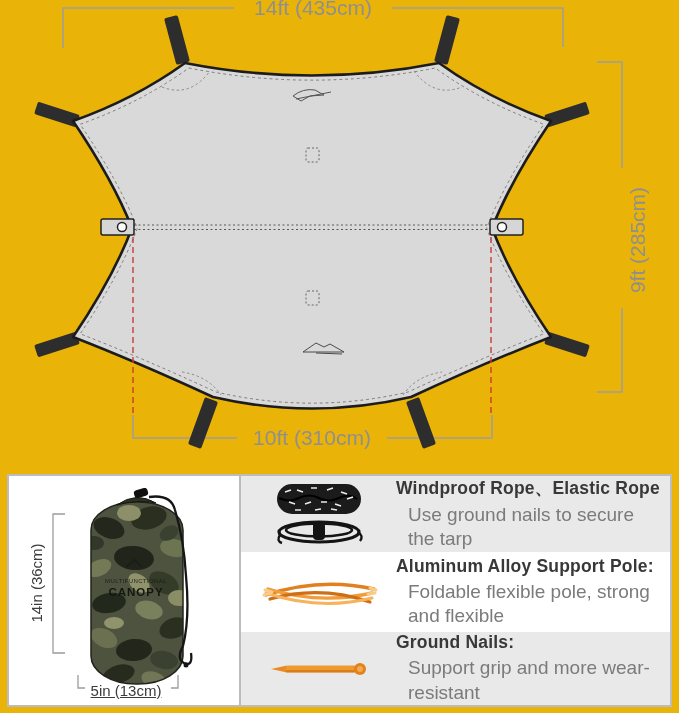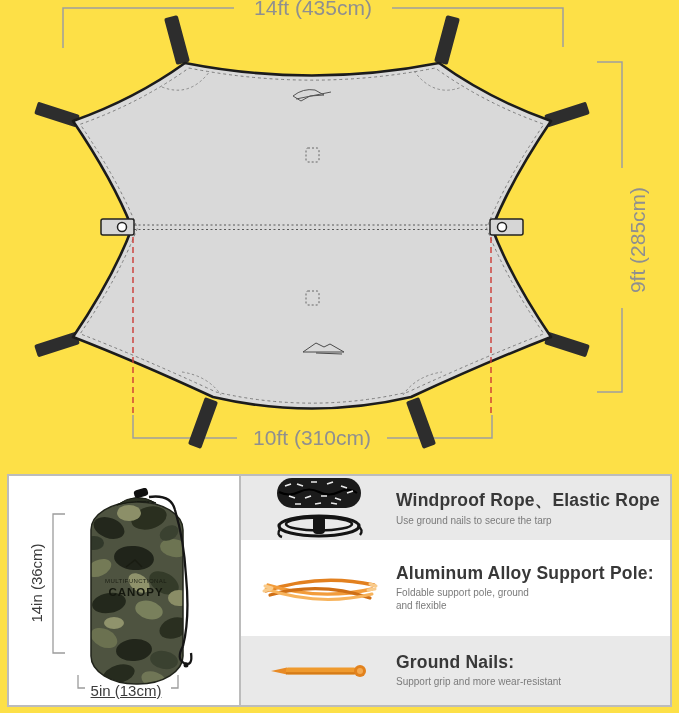--- a/index.html
+++ b/index.html
@@ -1,39 +1,39 @@
 <!DOCTYPE html>
 <html><head>
 <meta charset="utf-8">
 <style>
   html,body{margin:0;padding:0;background:#fff;}
-  .stage{position:relative;width:679px;height:713px;background:#fde047;overflow:hidden;
+  .stage{position:relative;width:679px;height:713px;background:#eab308;overflow:hidden;
          font-family:"Liberation Sans",sans-serif;}
   svg text{font-family:"Liberation Sans",sans-serif;}
 
   
   .diagram{position:absolute;left:0;top:0;}
 
   .dim-text{fill:#8f8f8f;font-size:21px;}
   .small-dim{color:#3c3c3c;font-size:15px;}
 
   
   .panel{position:absolute;left:7px;top:474px;width:665px;height:233px;
          border:2px solid #bcbcbc;background:#fff;box-sizing:border-box;display:flex;}
   .bag-section{position:relative;width:230px;flex:0 0 230px;border-right:2px solid #bcbcbc;background:#fff;}
   .rows{flex:1;display:flex;flex-direction:column;}
   .row{display:flex;align-items:center;}
   .row-gray{background:#e9e9e9;}
-  .row-1{height:64px;}
+  .row-1{height:76px;}
   .row-2{height:96px;background:#ffffff;}
   .row-3{flex:1;}
   .icon-box{width:155px;flex:0 0 155px;display:flex;justify-content:center;align-items:center;flex-direction:column;}
   .row-text{padding-right:8px;}
   .row-title{font-size:17.5px;font-weight:bold;color:#383838;letter-spacing:.2px;margin-bottom:3px;}
-  .row-desc{font-size:10px;color:#7b7b7b;line-height:1.28;white-space:pre-line;}
+  .row-desc{font-size:19px;color:#7b7b7b;line-height:1.28;white-space:pre-line;margin-left:12px;}
 
   .v-label{position:absolute;left:-36px;top:97px;width:130px;height:20px;text-align:center;
            transform:rotate(-90deg);transform-origin:center;}
   .w-label{position:absolute;left:57px;top:206px;width:120px;text-align:center;text-decoration:underline;}
   .abs{position:absolute;}
 </style>
 </head>
 <body>
 
 <div class="stage">
@@ -192,21 +192,21 @@
               <path d="M6,26 Q60,8 114,20" stroke="#e2801f" stroke-width="3.4"></path>
               <path d="M8,20 Q60,36 112,24" stroke="#f29c3b" stroke-width="3.4"></path>
               <path d="M10,30 Q60,16 110,33" stroke="#cf6f15" stroke-width="3.2"></path>
               <path d="M6,24 Q60,42 112,29" stroke="#f7b35c" stroke-width="3"></path>
               <path d="M4,26 l7,-2 M110,19 l6,2 M5,21 l7,2 M108,25 l7,-1" stroke="#f9cb8b" stroke-width="3"></path>
             </g>
           </svg>
         </div>
         <div class="row-text">
           <div class="row-title">Aluminum Alloy Support Pole:</div>
-          <div class="row-desc">Foldable support pole, ground
+          <div class="row-desc">Foldable flexible pole, strong
 and flexible</div>
         </div>
       </div>
 
       <div class="row row-3 row-gray">
         <div class="icon-box">
           <svg width="100" height="14" viewBox="0 0 100 14">
             <polygon points="2,7 18,3.5 18,10.5" fill="#e88a25"></polygon>
             <rect x="17" y="3.5" width="70" height="7" rx="2" fill="#ef9a2e"></rect>
             <rect x="17" y="8.2" width="70" height="2.2" fill="#cf7413" opacity="0.8"></rect>

